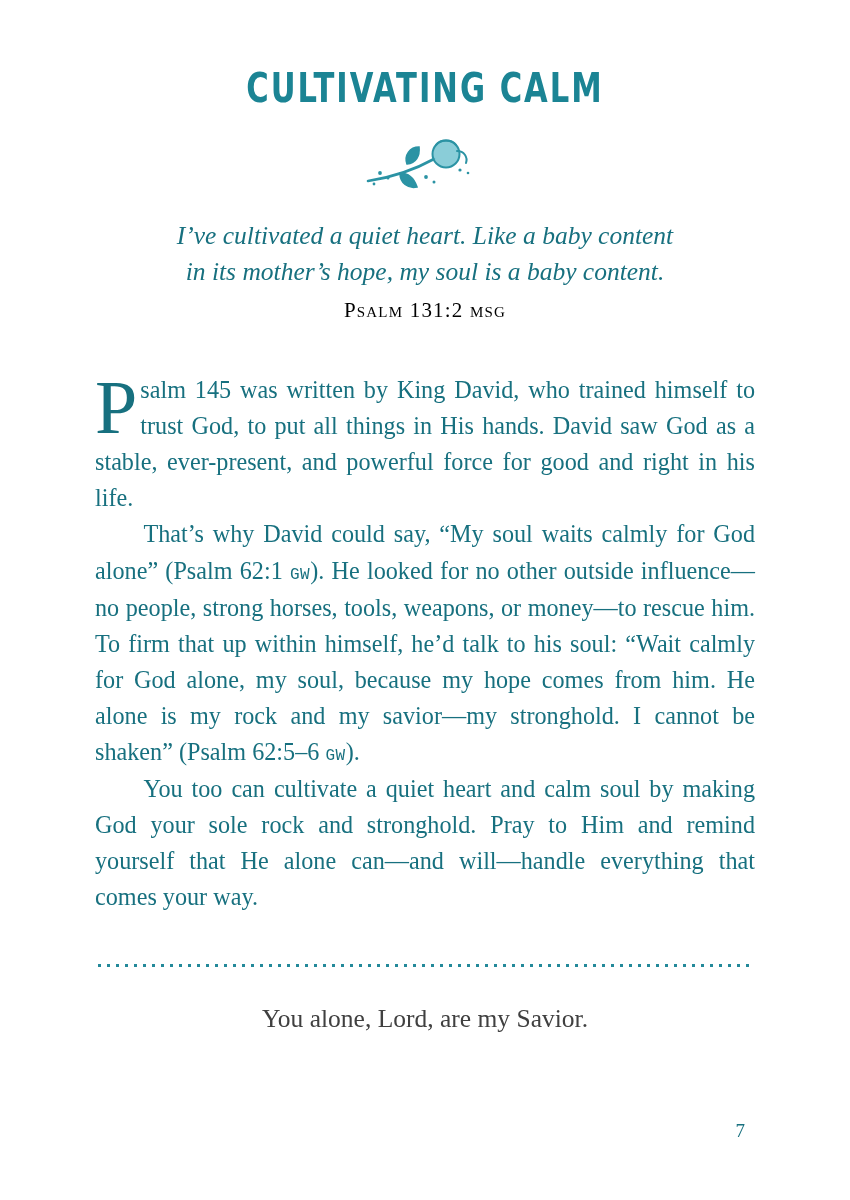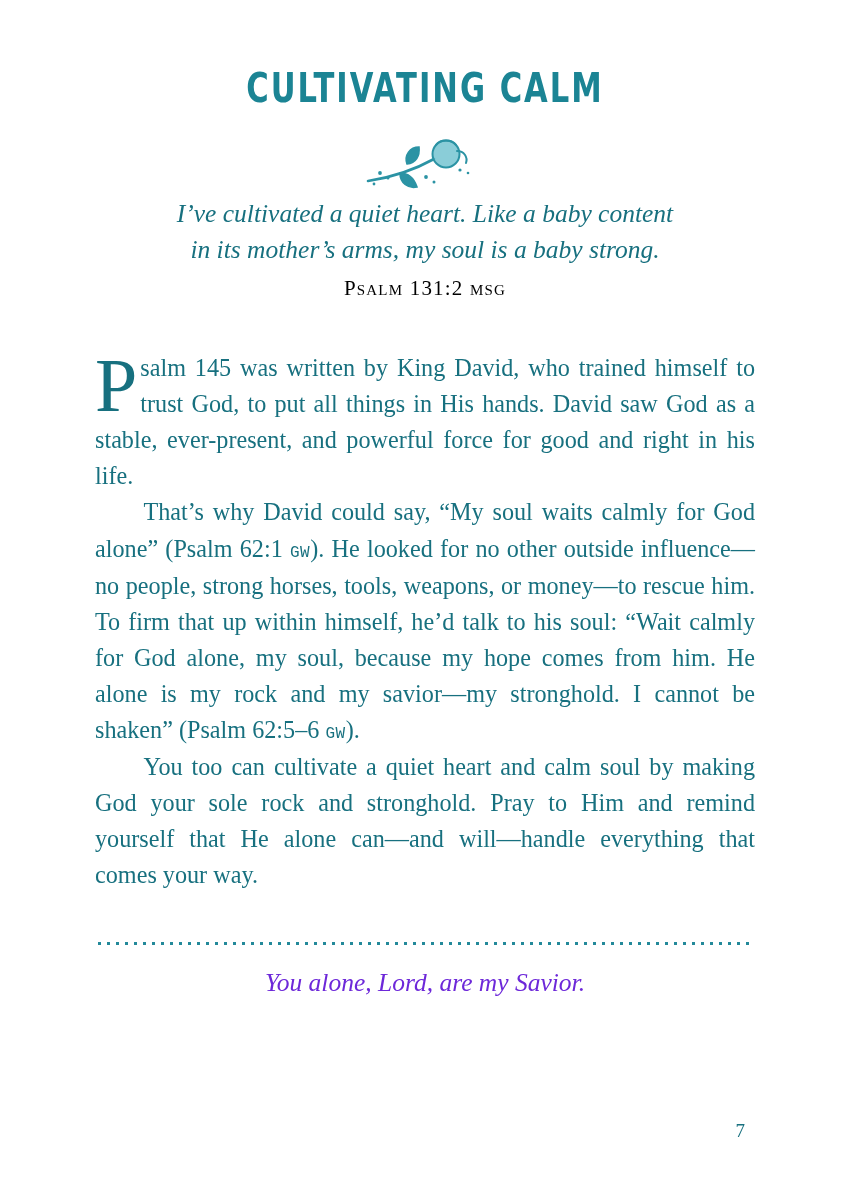--- a/index.html
+++ b/index.html
@@ -44,20 +44,21 @@
     margin-top: 32px;
     height: 60px;
     display: flex;
     align-items: center;
     justify-content: center;
   }
   .ornament svg { display: block; }
 
   
   .epigraph {
+    margin-top: 22px;
     text-align: center;
     font-style: italic;
     font-size: 25.5px;
     line-height: 1.42;
     color: #17707f;
   }
   .epigraph-ref {
     margin-top: 6px;
     text-align: center;
     font-style: normal;
@@ -103,26 +104,25 @@
     margin-top: 42px;
     height: 10px;
     background-image: radial-gradient(circle, #23899a 1.45px, rgba(255,255,255,0) 1.6px);
     background-size: 9px 9px;
     background-position: 0 4px;
     background-repeat: repeat-x;
   }
 
   
   .closing {
-    margin-top: 20px;
+    margin-top: 34px;
     text-align: center;
-    font-style: italic;
     font-size: 25.5px;
     line-height: 1.45;
-    color: #6d28d9;
+    color: #404040;
   }
 
   
   .folio {
     position: absolute;
     right: 105px;
     bottom: 58px;
     font-size: 19px;
     color: #17707f;
   }
@@ -154,21 +154,21 @@
         <circle cx="66" cy="40" r="1.9" stroke="none"></circle>
         <circle cx="74" cy="45" r="1.5" stroke="none"></circle>
         <circle cx="100" cy="33" r="1.6" stroke="none"></circle>
         <circle cx="108" cy="36" r="1.3" stroke="none"></circle>
       </g>
     </svg>
   </div>
 
   <div class="epigraph">
     <div>I’ve cultivated a quiet heart. Like a baby content</div>
-    <div>in its mother’s arms, my soul is a baby strong.</div>
+    <div>in its mother’s hope, my soul is a baby content.</div>
     <div class="epigraph-ref">Psalm 131:2 msg</div>
   </div>
 
   <div class="body-copy">
     <p class="dropcap-para"><span class="dropcap">P</span><span>salm 145 was written by King David, who trained himself to trust God, to put all things in His hands. David saw God as a stable, ever-present, and powerful force for good and right in his life.</span></p>
     <p><span>That’s why David could say, “My soul waits calmly for God alone” (Psalm 62:1 </span><span class="smallcaps">gw</span><span>). He looked for no other outside influence—no people, strong horses, tools, weapons, or money—to rescue him. To firm that up within himself, he’d talk to his soul: “Wait calmly for God alone, my soul, because my hope comes from him. He alone is my rock and my savior—my stronghold. I cannot be shaken” (Psalm 62:5–6 </span><span class="smallcaps">gw</span><span>).</span></p>
     <p>You too can cultivate a quiet heart and calm soul by making God your sole rock and stronghold. Pray to Him and remind yourself that He alone can—and will—handle everything that comes your way.</p>
   </div>
 
   <div class="divider"></div>

